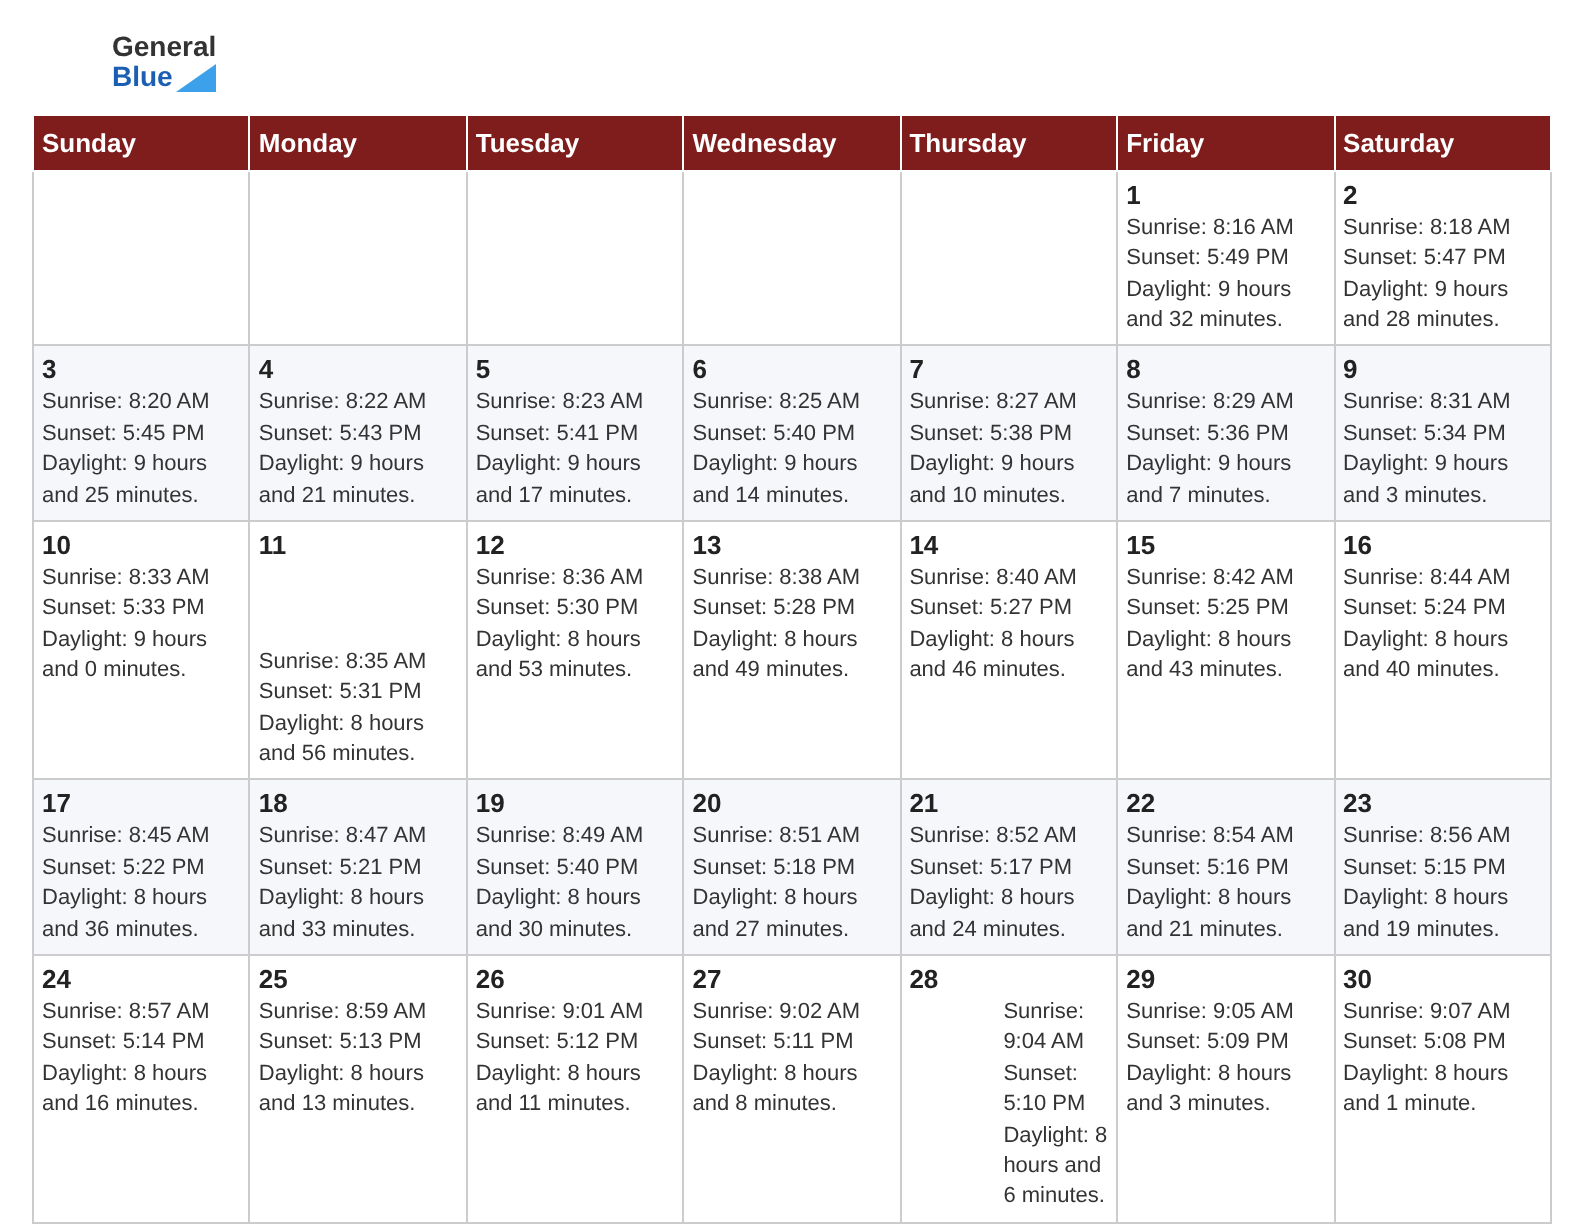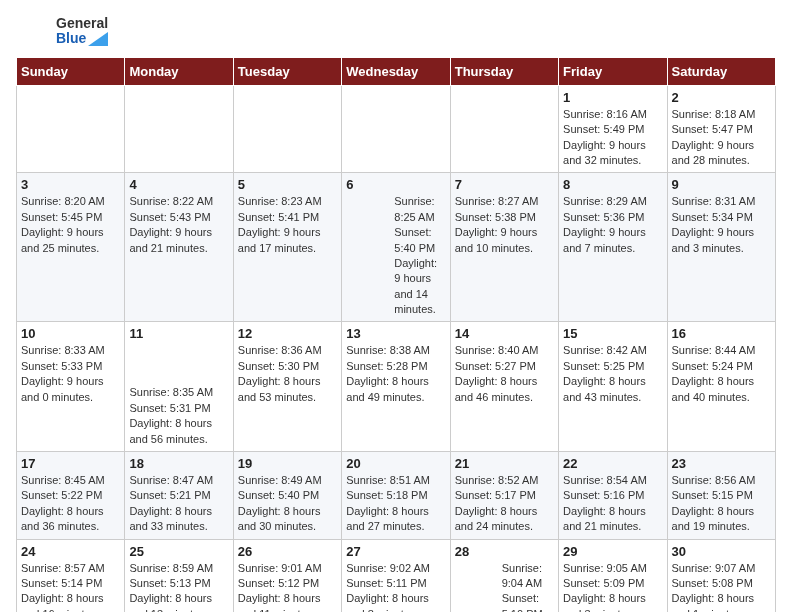--- a/index.html
+++ b/index.html
@@ -138,21 +138,21 @@
 Daylight: 9 hours and 21 minutes.</div>
         </td>
         <td>
           <span class="day-num">5</span>
           <div class="day-info" style="white-space: pre-line;">Sunrise: 8:23 AM
 Sunset: 5:41 PM
 Daylight: 9 hours and 17 minutes.</div>
         </td>
         <td>
           <span class="day-num">6</span>
-          <div class="day-info" style="white-space: pre-line; margin-left: 48px;">Sunrise: 8:25 AM
+          <div class="day-info" style="white-space: pre-line;">Sunrise: 8:25 AM
 Sunset: 5:40 PM
 Daylight: 9 hours and 14 minutes.</div>
         </td>
         <td>
           <span class="day-num">7</span>
           <div class="day-info" style="white-space: pre-line;">Sunrise: 8:27 AM
 Sunset: 5:38 PM
 Daylight: 9 hours and 10 minutes.</div>
         </td>
         <td>

